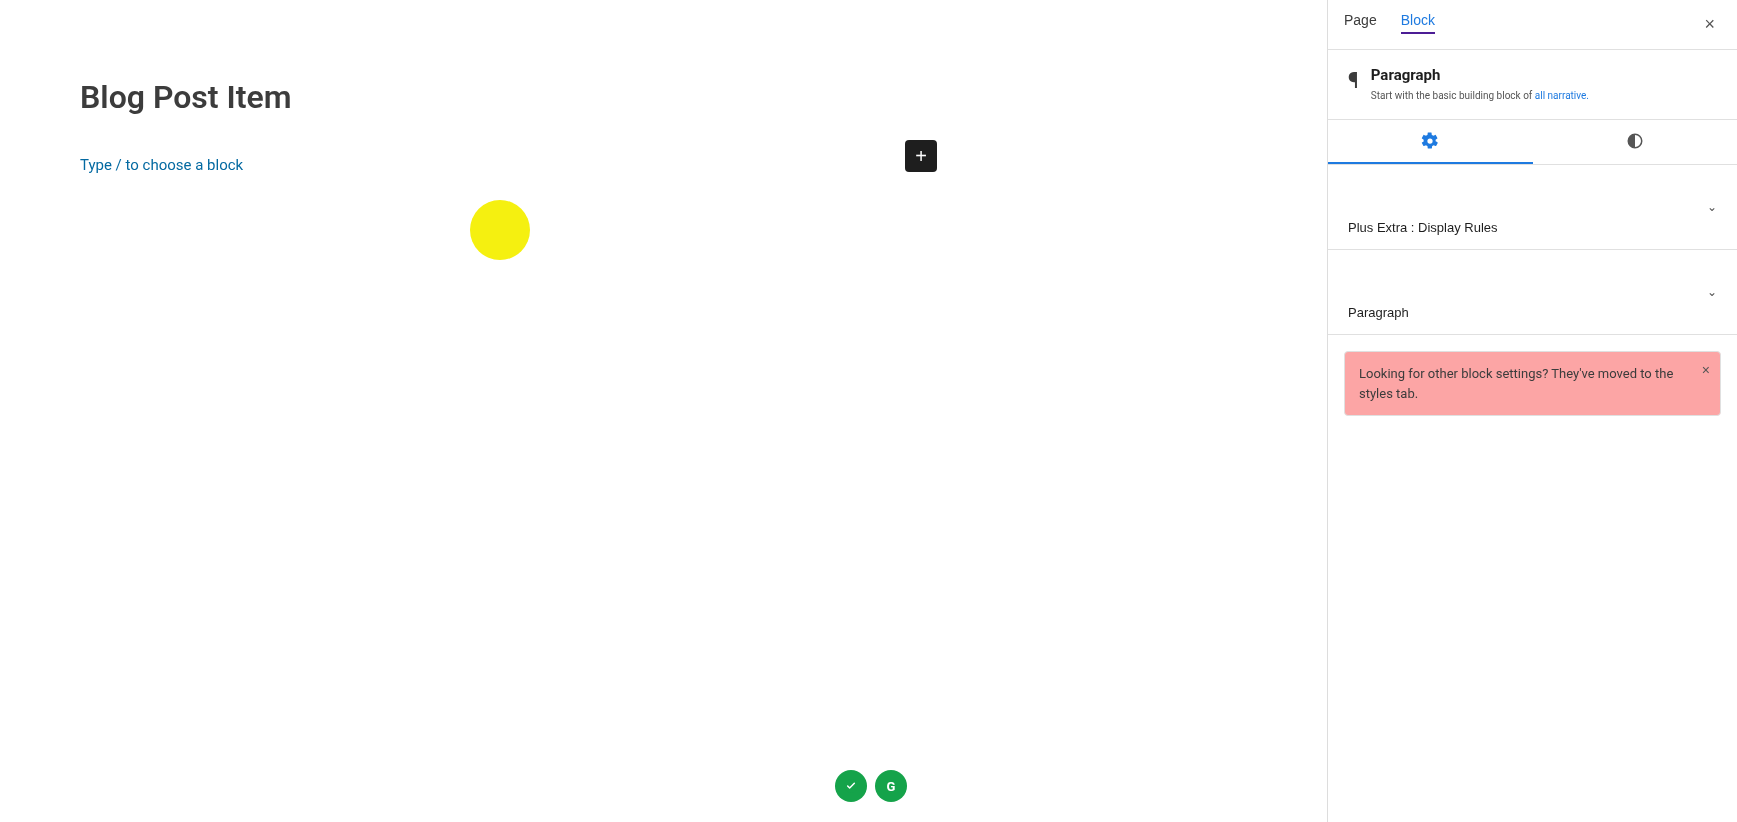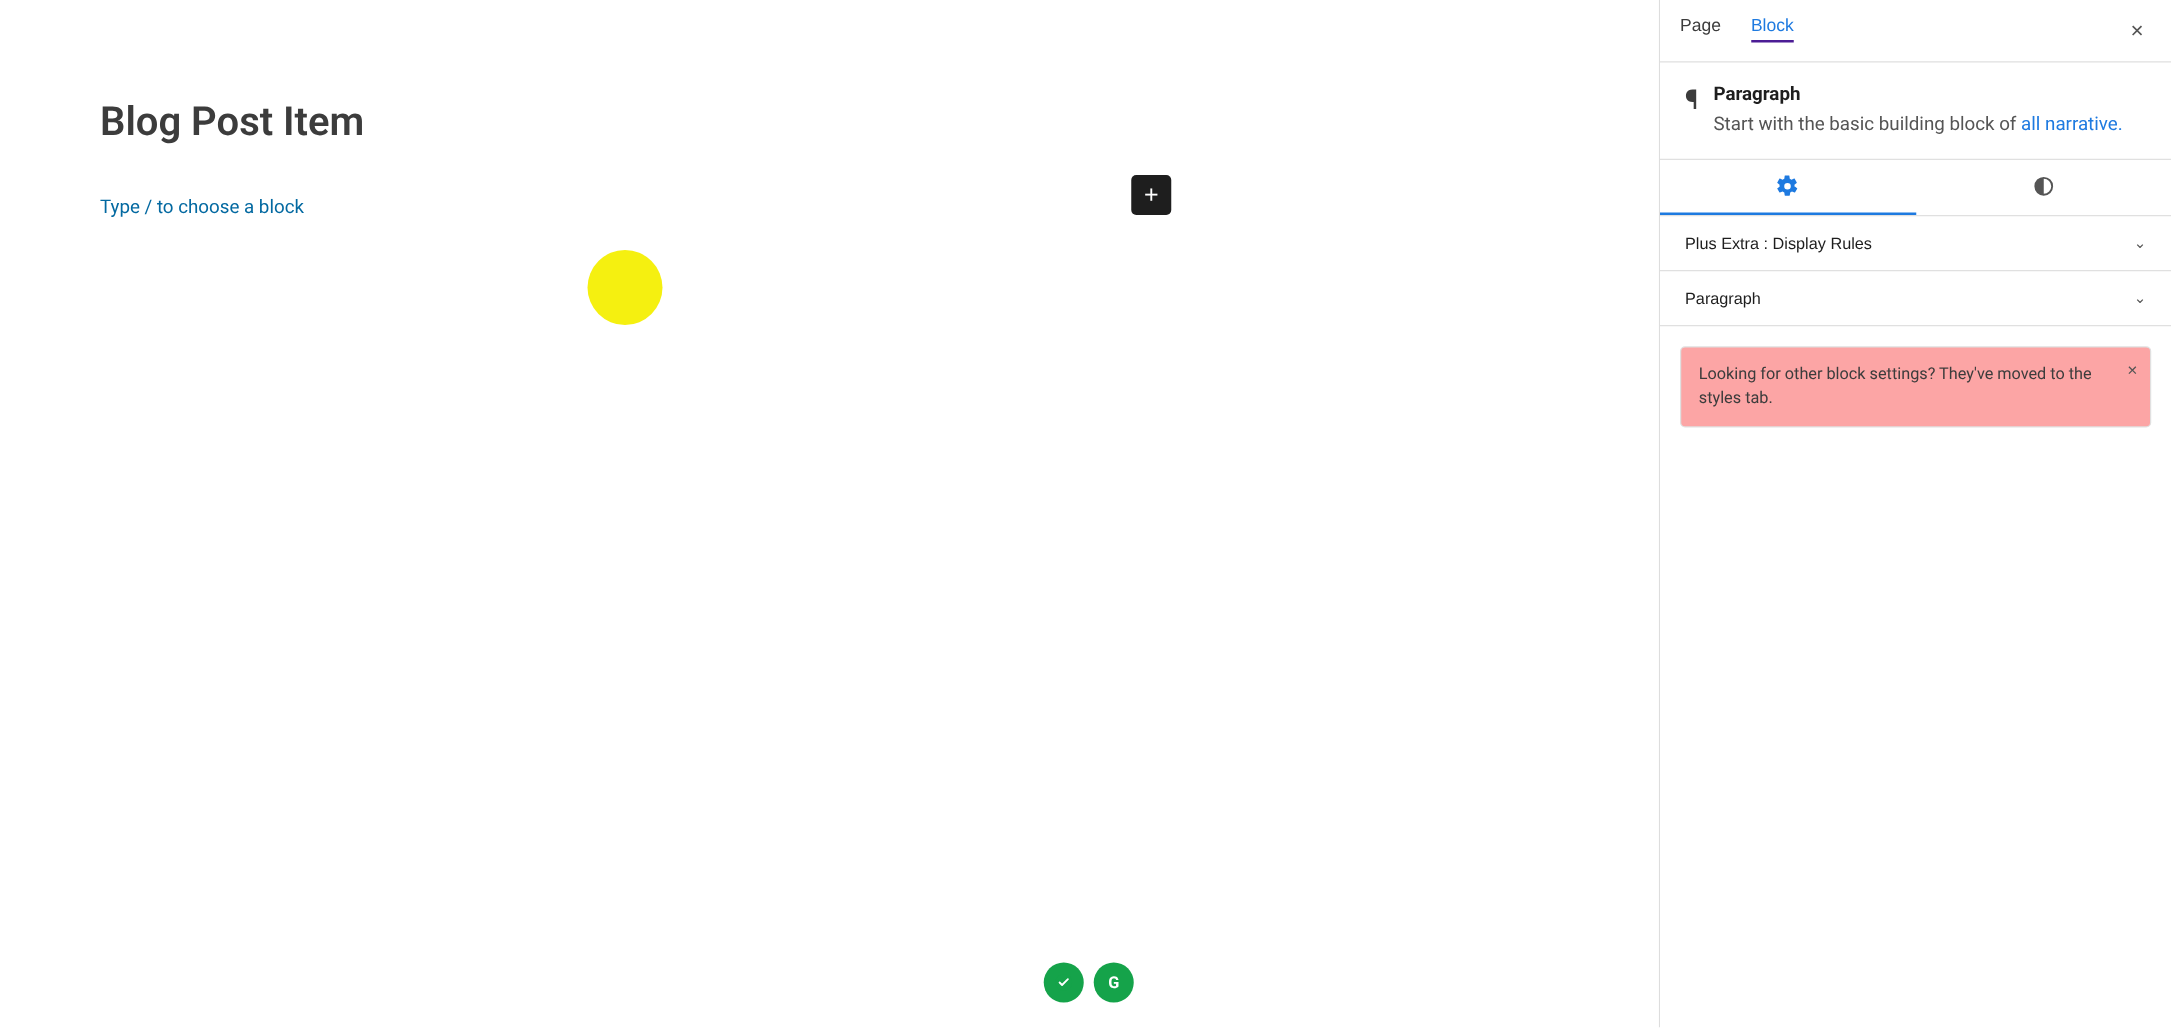--- a/index.html
+++ b/index.html
@@ -162,21 +162,21 @@
     }
 
     .block-info-text .block-name {
       font-size: 15px;
       font-weight: 700;
       color: #1e1e1e;
       margin-bottom: 4px;
     }
 
     .block-info-text .block-desc {
-      font-size: 15px;
+      font-size: 10px;
       color: #555;
       line-height: 1.5;
     }
 
     .block-desc a {
       color: #1e7ae0;
       text-decoration: none;
     }
 
     
@@ -225,20 +225,21 @@
       background: none;
       border: none;
       width: 100%;
       text-align: left;
     }
 
     .accordion-label {
       font-size: 13px;
       font-weight: 500;
       color: #1e1e1e;
+      margin-top: 41px;
     }
 
     .accordion-chevron {
       font-size: 12px;
       color: #555;
     }
 
     
     .notice-box {
       margin: 16px;

